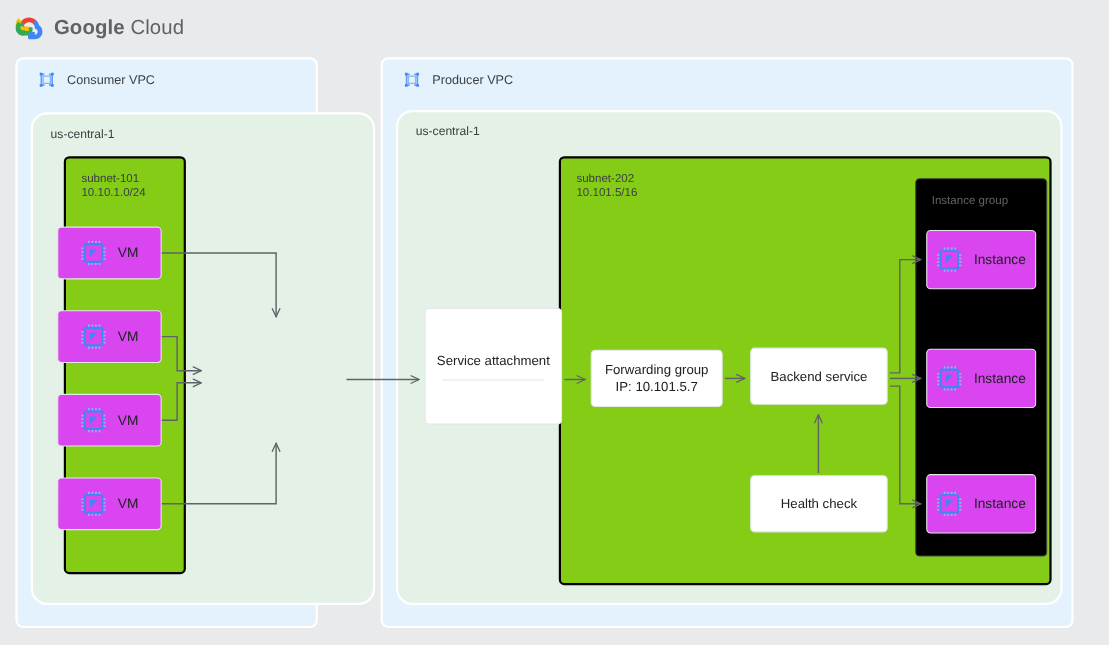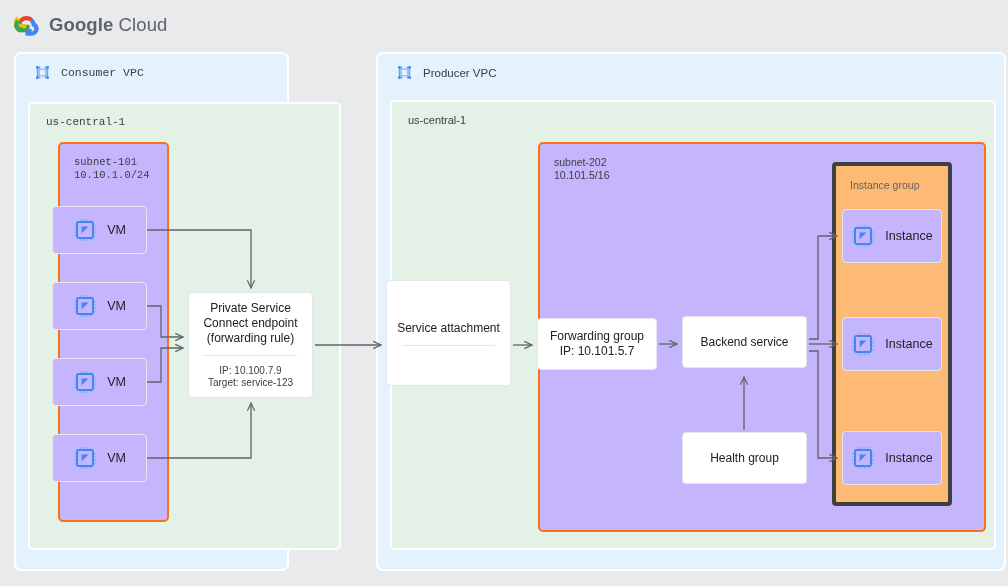--- a/index.html
+++ b/index.html
@@ -26,28 +26,28 @@
     border-radius: 7px;
   }
   .vpc-head { position: absolute; left: 18px; top: 10px; display: flex; align-items: center; gap: 10px; }
   .vpc-label { font-size: 11.5px; color: #3c4043; white-space: nowrap; }
   .vpc-icon { width: 17px; height: 17px; display: block; }
 
   .region {
     position: absolute;
     background: #e3f1e7;
     border: 2px solid #ffffff;
-    border-radius: 5px;
+    border-radius: 15px;
   }
   .region-label { position: absolute; left: 16px; top: 12px; font-size: 11px; color: #3c4043; white-space: nowrap; }
 
   .subnet {
     position: absolute;
-    background: #c4b5fd;
-    border: 2px solid #f97316;
+    background: #84cc16;
+    border: 2px solid #000000;
     border-radius: 5px;
   }
   .subnet-label { position: absolute; left: 14px; top: 12px; font-size: 10.5px; color: #3c4043; line-height: 13px; white-space: pre-line; }
 
   
   .card {
     position: absolute;
     background: #ffffff;
     border: 1px solid #e4e6ea;
     border-radius: 4px;
@@ -55,35 +55,35 @@
     flex-direction: column;
     align-items: center;
     justify-content: center;
   }
   .card-title { font-size: 12px; color: #202124; text-align: center; line-height: 15px; white-space: pre-line; }
   .card-sub { font-size: 10px; color: #3c4043; text-align: center; line-height: 12.5px; white-space: pre-line; margin-top: 9px; }
   .card-div { width: 76%; height: 1px; background: #e4e6ea; margin-top: 9px; }
 
   .vmcard {
     position: absolute;
-    background: #c4b5fd;
+    background: #d946ef;
     border: 1px solid #e4e6ea;
     border-radius: 4px;
     display: flex;
     align-items: center;
     justify-content: center;
     gap: 10px;
   }
   .vm-label { font-size: 12.5px; color: #202124; white-space: nowrap; }
   .chip-icon { width: 24px; height: 24px; display: block; flex: none; }
 
   .igroup {
     position: absolute;
-    background: #fdba74;
-    border: 4px solid #404040;
+    background: #000000;
+    border: 1px solid #404040;
     border-radius: 4px;
   }
   .igroup-label { position: absolute; left: 14px; top: 13px; font-size: 10.5px; color: #5f6368; white-space: nowrap; }
 
   
   #wires { position: absolute; left: 0; top: 0; width: 1008px; height: 586px; pointer-events: none; }
   .wire { fill: none; stroke: #5f6368; stroke-width: 1.3px; }
 </style>
 </head>
 <body>
@@ -96,21 +96,21 @@
       <path d="M26.6 13.6c-.6-2.2-1.83-4.2-3.55-5.7l-3.66 3.66c1.55 1.27 2.44 3.2 2.4 5.2v.65c1.79 0 3.24 1.45 3.24 3.24s-1.45 3.2-3.24 3.2h-6.5l-.64.66v3.9l.64.62h6.5c4.66.04 8.47-3.7 8.5-8.36.02-2.83-1.37-5.48-3.7-7.07z" fill="#4285f4"></path>
       <path d="M15.2 28.8h6.5v-7.8h-6.5l-.7.33-.33.67v6.1z" fill="#4285f4"></path>
       <path d="M15.2 20.9h-6.6c-4.67 0-8.46-3.8-8.45-8.46 0-1.34.32-2.66.94-3.85l5.3 3.07c-.65 1.46.01 3.17 1.47 3.82.37.16.76.25 1.16.25h6.2l.66.67v3.87l-.66.63z" fill="#34a853" transform="translate(3.3 0)"></path>
       <path d="M15.2 24.9H8.6c-1.8 0-3.56-.58-5-1.65l3.66-3.66c.42.2.88.3 1.34.3h6.6v5z" fill="#34a853"></path>
       <path d="M8.6 24.9c-4.66 0-8.45-3.78-8.45-8.45 0-2.66 1.25-5.17 3.38-6.77l3.76 3.76c-1.45.65-2.1 2.36-1.45 3.82.46 1.04 1.5 1.72 2.64 1.72h6.6v5H8.6z" fill="#fbbc05" transform="translate(0 -4)"></path>
       <path d="M8.6 24.9c-4.66 0-8.45-3.78-8.45-8.45 0-2.67 1.25-5.17 3.38-6.77l3.76 3.76c-1.46.65-2.1 2.36-1.45 3.82.46 1.04 1.5 1.72 2.64 1.72h2.1v5.9H8.6z" fill="#34a853"></path>
     </svg>
     <div class="gc-text"><b>Google</b><span class="light"> Cloud</span></div>
   </div>
 
-  <div class="vpc" style="left:14px; top:52px; width:275px; height:519px;font-family:Liberation Mono, monospace;">
+  <div class="vpc" style="left:14px; top:52px; width:275px; height:519px;">
     <div class="vpc-head">
       <svg class="vpc-icon" viewBox="0 0 24 24">
         <path d="M4 4h5v2.2H6.2V17.8H9V20H4V4zm16 0v16h-5v-2.2h2.8V6.2H15V4h5z" fill="#669df6"></path>
         <rect x="3" y="3" width="3.4" height="3.4" fill="#4285f4"></rect>
         <rect x="17.6" y="3" width="3.4" height="3.4" fill="#4285f4"></rect>
         <rect x="3" y="17.6" width="3.4" height="3.4" fill="#4285f4"></rect>
         <rect x="17.6" y="17.6" width="3.4" height="3.4" fill="#4285f4"></rect>
         <rect x="7.4" y="7.4" width="9.2" height="9.2" fill="none" stroke="#8ab4f8" stroke-width="1.6"></rect>
       </svg>
       <div class="vpc-label">Consumer VPC</div>
@@ -224,30 +224,22 @@
           <rect x="20" y="10.2" width="3" height="1.6"></rect>
           <rect x="20" y="13.4" width="3" height="1.6"></rect>
           <rect x="20" y="16.6" width="3" height="1.6"></rect>
       </g>
       <rect x="4" y="4" width="16" height="16" rx="1.4" fill="none" stroke="#4285f4" stroke-width="2"></rect>
       <path d="M8.6 15.4V8.6h6.8z" fill="#4285f4"></path>
     </svg>
     <div class="vm-label">VM</div>
   </div>
 
-  <div class="card" style="left:188px; top:292px; width:125px; height:106px;">
-    <div class="card-title">Private Service
-Connect endpoint
-(forwarding rule)</div>
-    <div class="card-div"></div>
-    <div class="card-sub">IP: 10.100.7.9
-Target: service-123</div>
-  </div>
-
-  <div class="vpc" style="left:376px; top:52px; width:630px; height:519px;">
+
+  <div class="vpc" style="left:346px; top:52px; width:630px; height:519px;">
     <div class="vpc-head">
       <svg class="vpc-icon" viewBox="0 0 24 24">
         <path d="M4 4h5v2.2H6.2V17.8H9V20H4V4zm16 0v16h-5v-2.2h2.8V6.2H15V4h5z" fill="#669df6"></path>
         <rect x="3" y="3" width="3.4" height="3.4" fill="#4285f4"></rect>
         <rect x="17.6" y="3" width="3.4" height="3.4" fill="#4285f4"></rect>
         <rect x="3" y="17.6" width="3.4" height="3.4" fill="#4285f4"></rect>
         <rect x="17.6" y="17.6" width="3.4" height="3.4" fill="#4285f4"></rect>
         <rect x="7.4" y="7.4" width="9.2" height="9.2" fill="none" stroke="#8ab4f8" stroke-width="1.6"></rect>
       </svg>
       <div class="vpc-label">Producer VPC</div>
@@ -271,21 +263,21 @@
   <div class="card" style="left:537px; top:318px; width:120px; height:52px;">
     <div class="card-title">Forwarding group
 IP: 10.101.5.7</div>
   </div>
 
   <div class="card" style="left:682px; top:316px; width:125px; height:52px;">
     <div class="card-title">Backend service</div>
   </div>
 
   <div class="card" style="left:682px; top:432px; width:125px; height:52px;">
-    <div class="card-title">Health group</div>
+    <div class="card-title">Health check</div>
   </div>
 
   <div class="igroup" style="left:832px; top:162px; width:120px; height:344px;">
     <div class="igroup-label">Instance group</div>
   </div>
 
   <div class="vmcard" style="left:842px; top:209px; width:100px; height:54px;">
     <svg class="chip-icon" viewBox="0 0 24 24">
       <g fill="#8ab4f8">
         <rect x="7" y="1" width="1.6" height="3"></rect>

